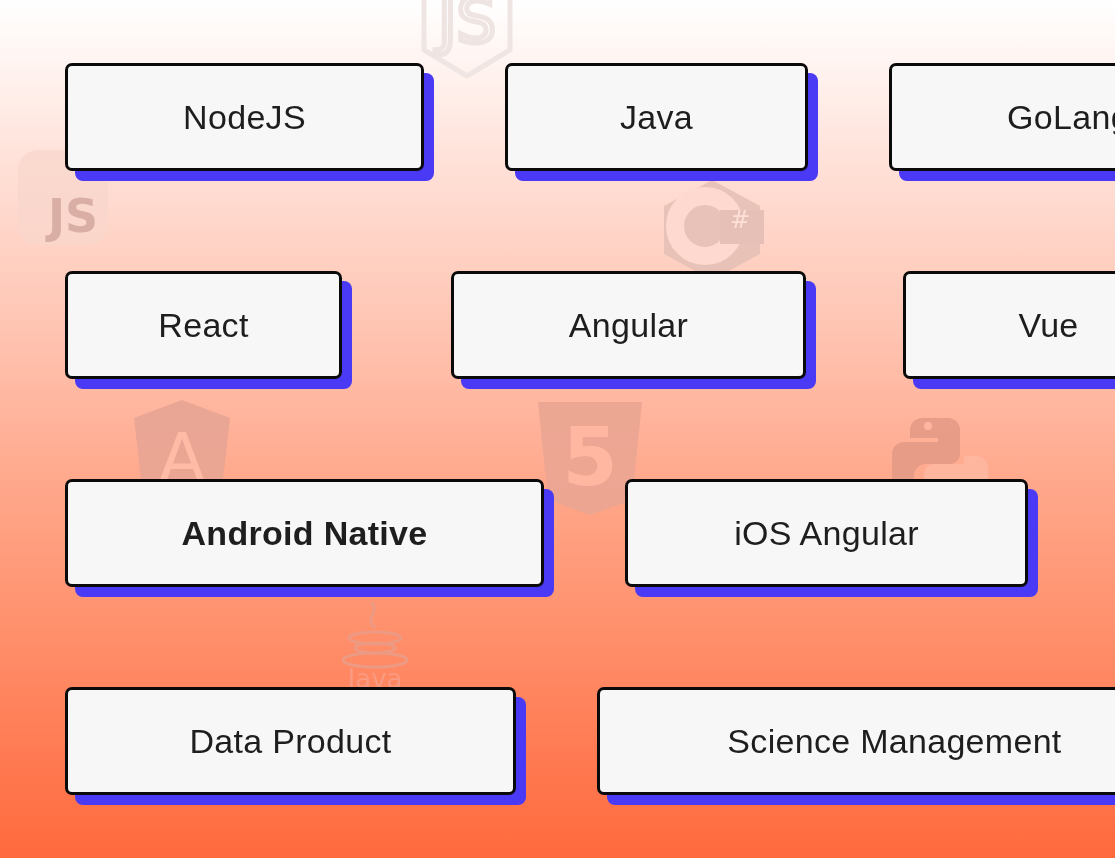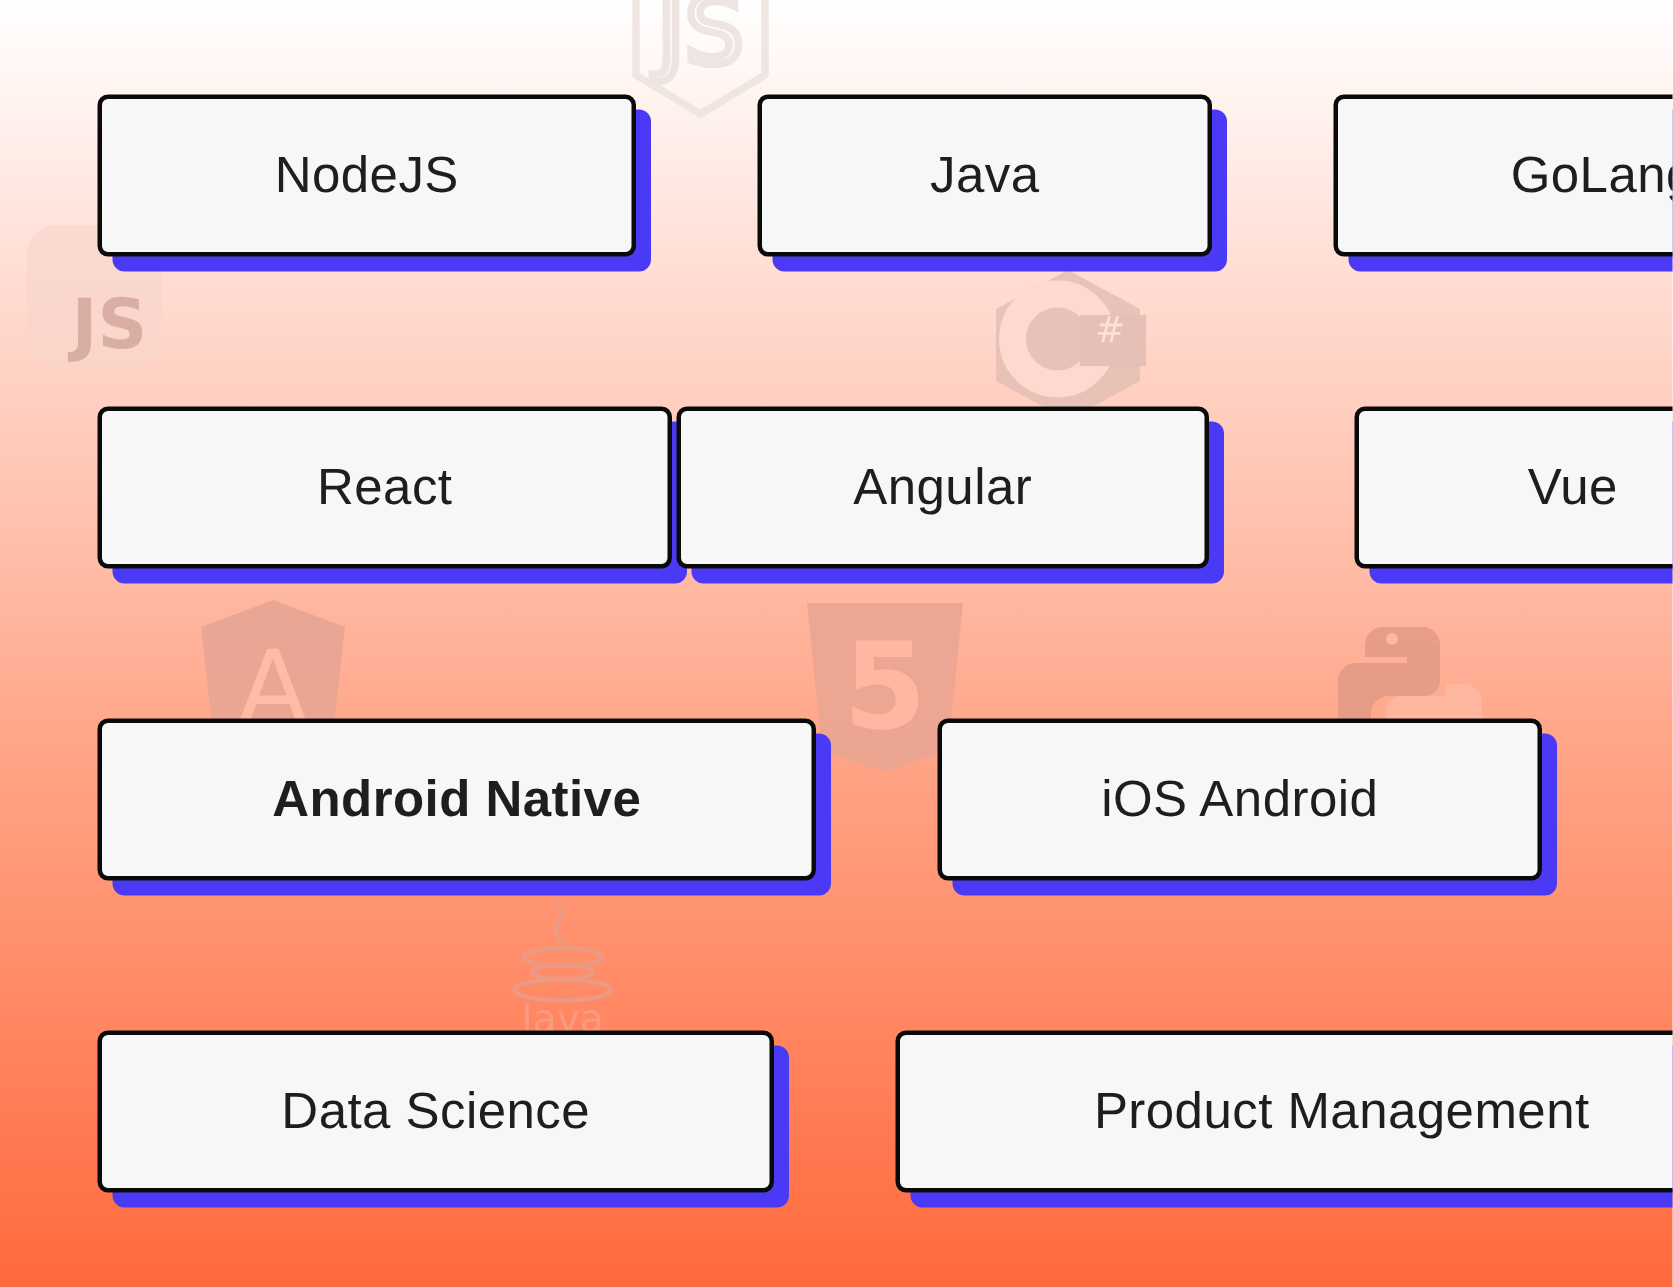--- a/index.html
+++ b/index.html
@@ -124,21 +124,21 @@
     </div>
   </div>
 
   <div class="card-wrap" style="left:889px; top:63px; width:359px;">
     <div class="card-shadow"></div>
     <div class="card">
       <span class="card-label">GoLang</span>
     </div>
   </div>
 
-  <div class="card-wrap" style="left:65px; top:271px; width:383px;">
+  <div class="card-wrap" style="left:65px; top:271px; width:277px;">
     <div class="card-shadow"></div>
     <div class="card">
       <span class="card-label">React</span>
     </div>
   </div>
 
   <div class="card-wrap" style="left:451px; top:271px; width:355px;">
     <div class="card-shadow"></div>
     <div class="card">
       <span class="card-label">Angular</span>
@@ -155,31 +155,31 @@
   <div class="card-wrap" style="left:65px; top:479px; width:479px;font-weight:bold;">
     <div class="card-shadow"></div>
     <div class="card">
       <span class="card-label">Android Native</span>
     </div>
   </div>
 
   <div class="card-wrap" style="left:625px; top:479px; width:403px;">
     <div class="card-shadow"></div>
     <div class="card">
-      <span class="card-label">iOS Android</span>
+      <span class="card-label">iOS Angular</span>
     </div>
   </div>
 
   <div class="card-wrap" style="left:65px; top:687px; width:451px;">
     <div class="card-shadow"></div>
     <div class="card">
-      <span class="card-label">Data Science</span>
+      <span class="card-label">Data Product</span>
     </div>
   </div>
 
   <div class="card-wrap" style="left:597px; top:687px; width:595px;">
     <div class="card-shadow"></div>
     <div class="card">
-      <span class="card-label">Product Management</span>
+      <span class="card-label">Science Management</span>
     </div>
   </div>
 
 </div>
 
 </body></html>

